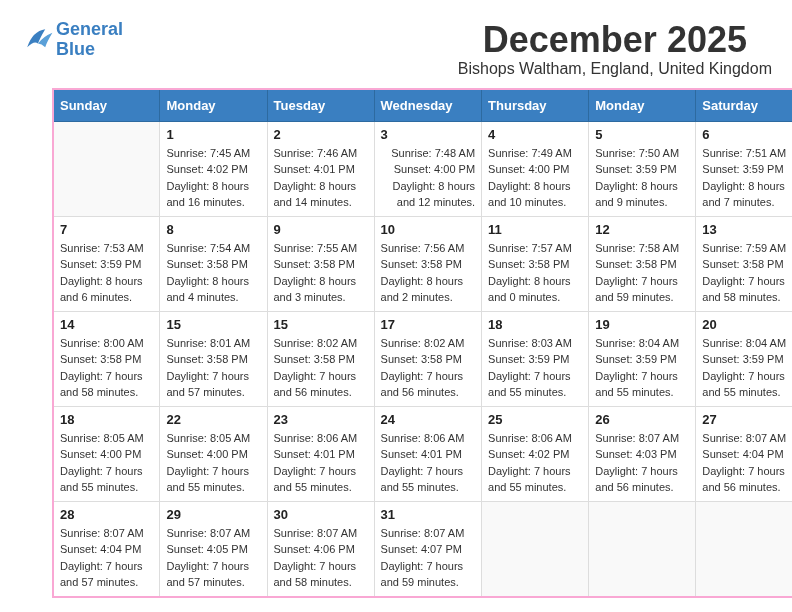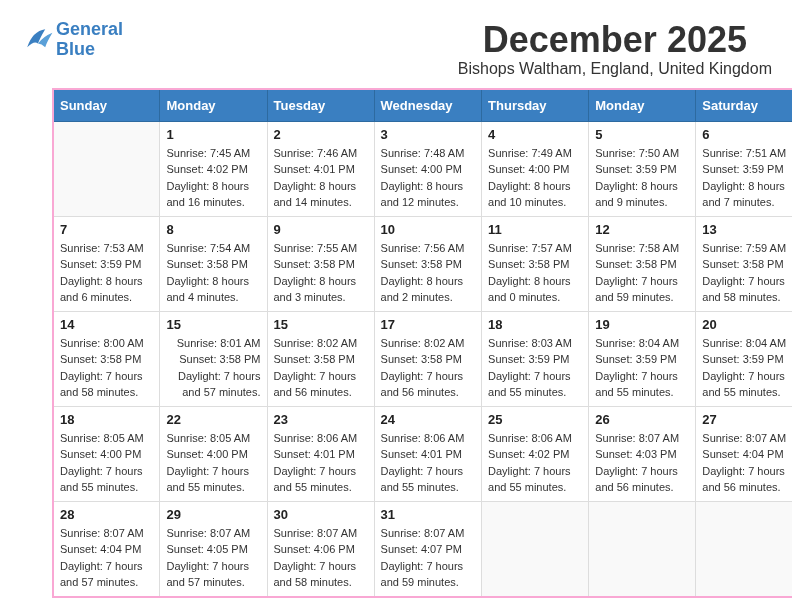--- a/index.html
+++ b/index.html
@@ -129,21 +129,21 @@
         </td>
         <td>
           <div class="day-number">2</div>
           <div class="day-info" style="white-space: pre-line;">Sunrise: 7:46 AM
 Sunset: 4:01 PM
 Daylight: 8 hours
 and 14 minutes.</div>
         </td>
         <td>
           <div class="day-number">3</div>
-          <div class="day-info" style="white-space: pre-line;">Sunrise: 7:48 AM
+          <div class="day-info" style="white-space: pre-line; text-align: right;">Sunrise: 7:48 AM
 Sunset: 4:00 PM
 Daylight: 8 hours
 and 12 minutes.</div>
         </td>
         <td>
           <div class="day-number">4</div>
           <div class="day-info" style="white-space: pre-line;">Sunrise: 7:49 AM
 Sunset: 4:00 PM
 Daylight: 8 hours
 and 10 minutes.</div>
@@ -217,21 +217,21 @@
       <tr>
         <td>
           <div class="day-number">14</div>
           <div class="day-info" style="white-space: pre-line;">Sunrise: 8:00 AM
 Sunset: 3:58 PM
 Daylight: 7 hours
 and 58 minutes.</div>
         </td>
         <td>
           <div class="day-number">15</div>
-          <div class="day-info" style="white-space: pre-line; text-align: right;">Sunrise: 8:01 AM
+          <div class="day-info" style="white-space: pre-line;">Sunrise: 8:01 AM
 Sunset: 3:58 PM
 Daylight: 7 hours
 and 57 minutes.</div>
         </td>
         <td>
           <div class="day-number">15</div>
           <div class="day-info" style="white-space: pre-line;">Sunrise: 8:02 AM
 Sunset: 3:58 PM
 Daylight: 7 hours
 and 56 minutes.</div>

